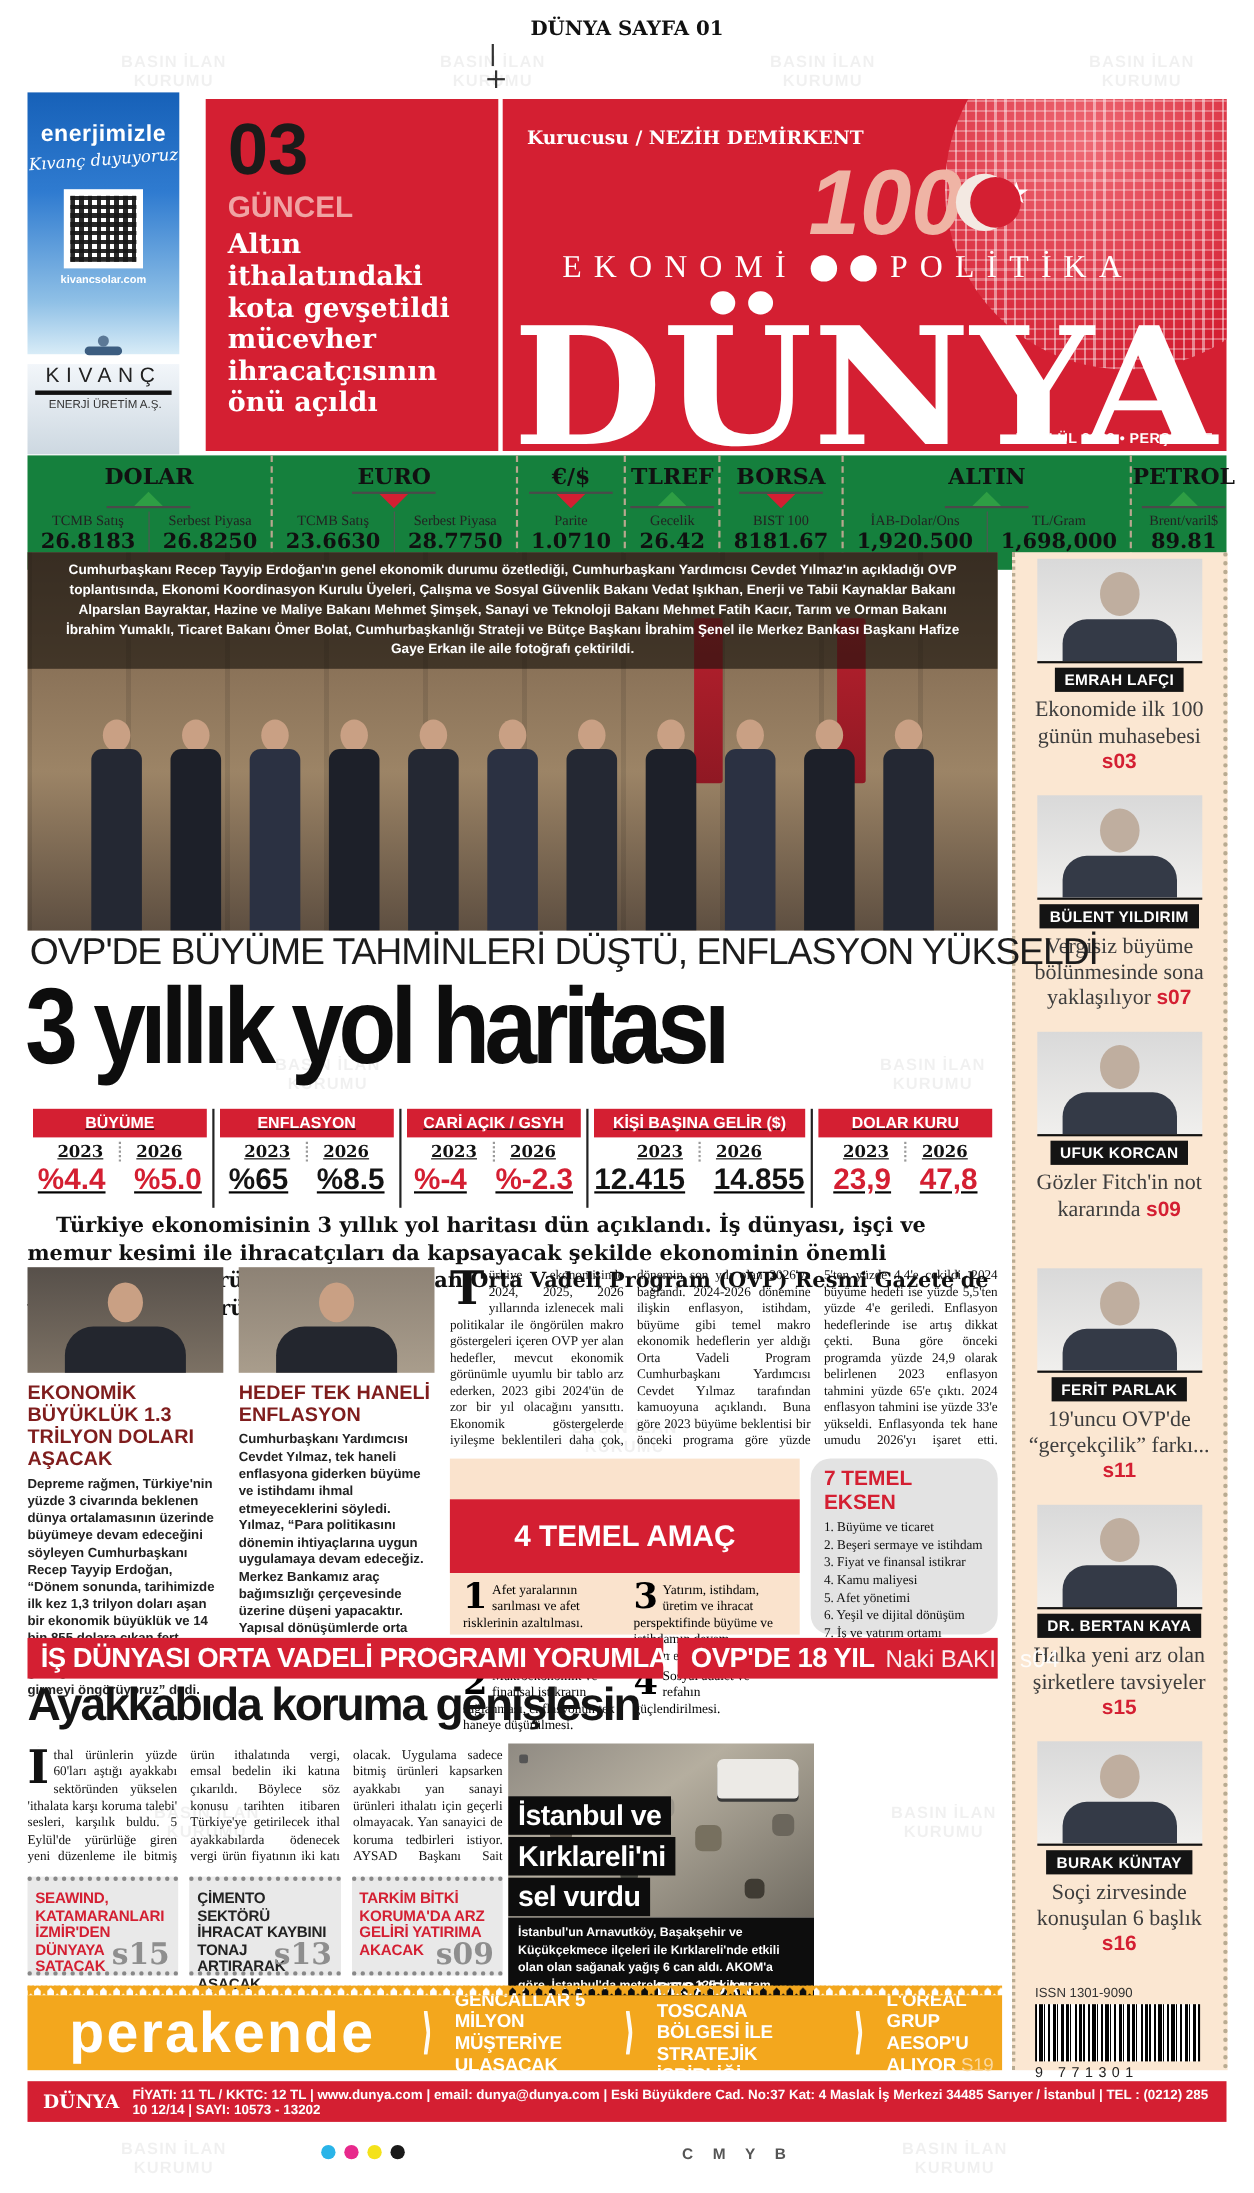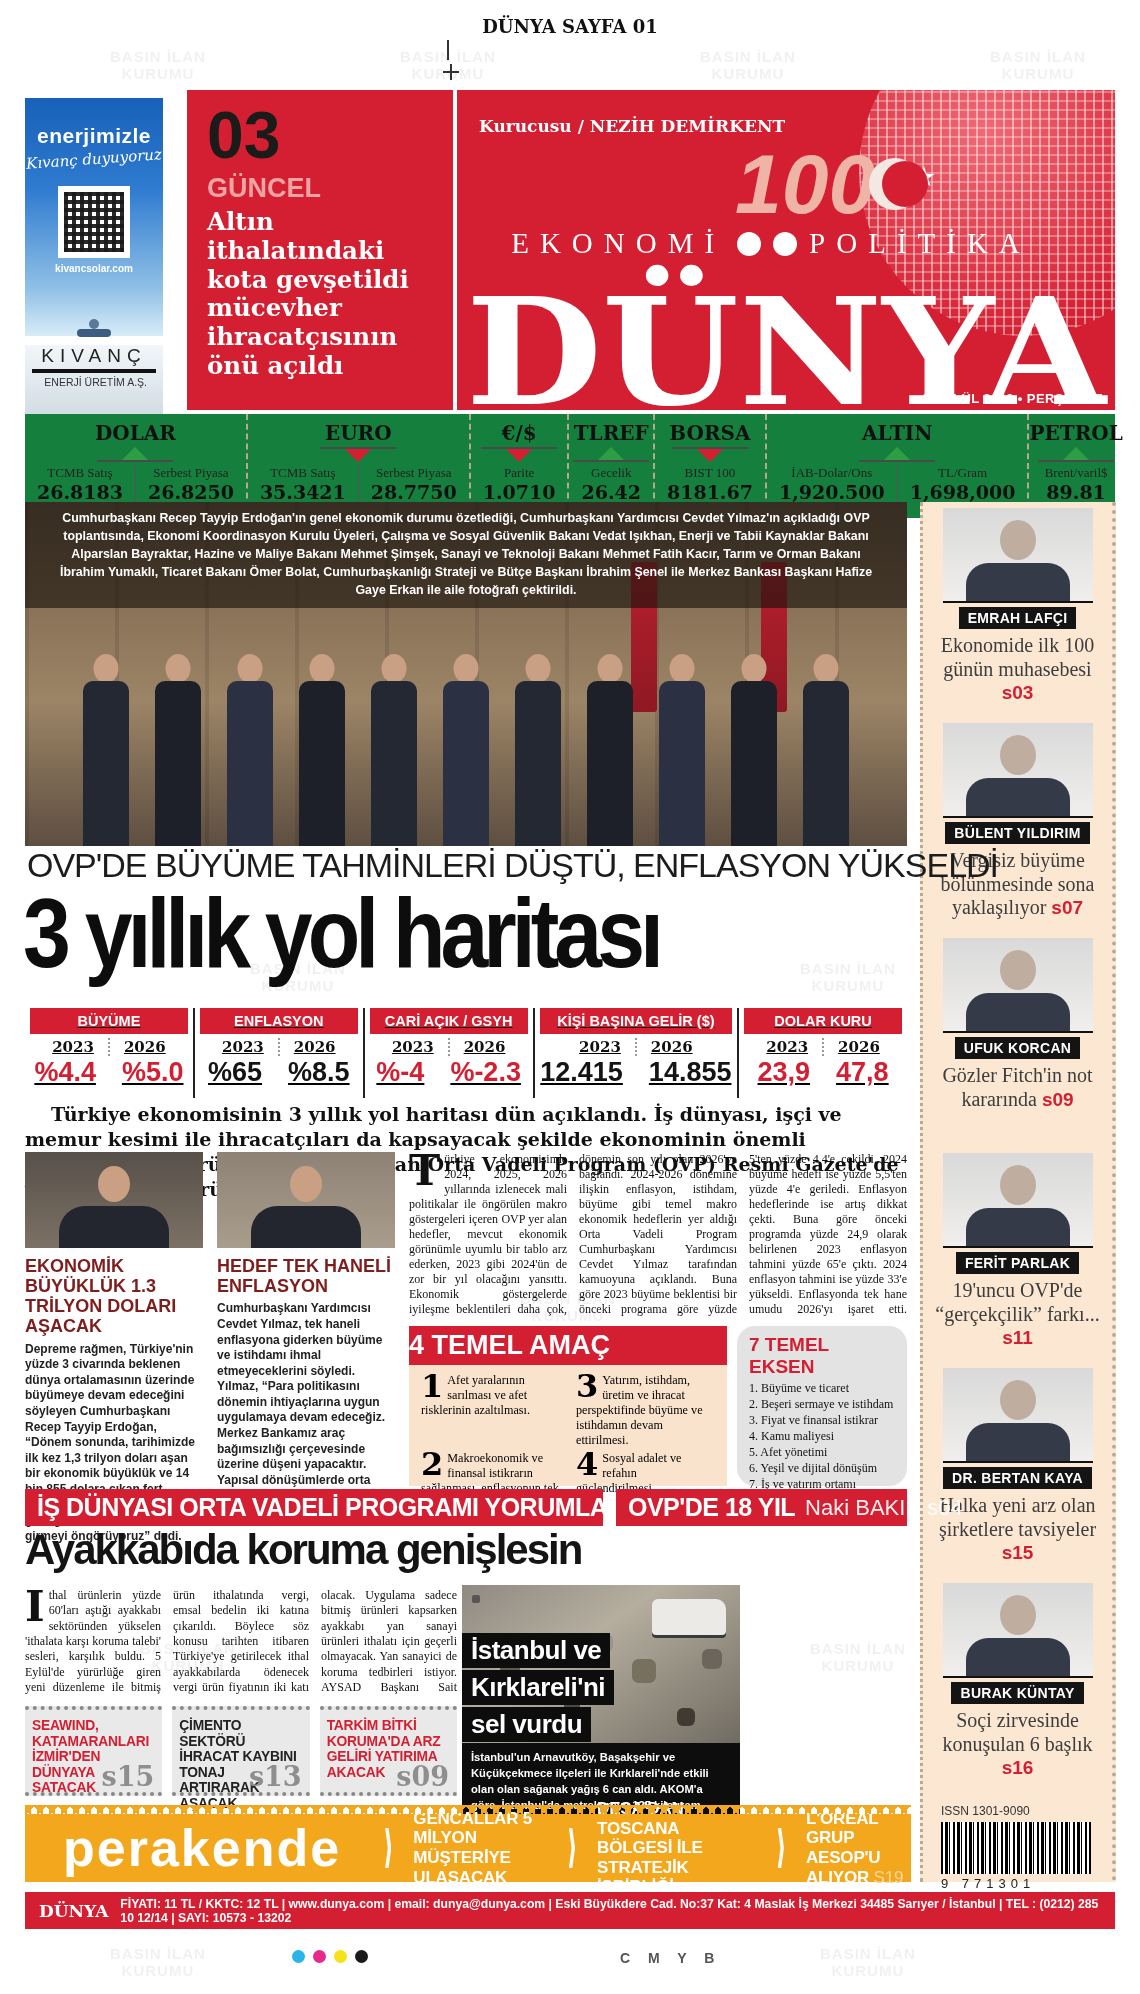--- a/index.html
+++ b/index.html
@@ -13,21 +13,21 @@
         letter-spacing:1px; white-space:pre-line; text-align:center; color:#000;
         pointer-events:none; z-index:5; }
   
   .page-label { position:absolute; top:16px; left:0; right:0; text-align:center;
     font-family:"DejaVu Serif", serif; font-weight:bold; font-size:18px; color:#111; }
   .plus { position:absolute; width:16px; height:16px; }
   .plus::before { content:""; position:absolute; left:7px; top:0; bottom:0; width:2px; background:#333; }
   .plus::after  { content:""; position:absolute; top:7px; left:0; right:0; height:2px; background:#333; }
   .tick-mark { position:absolute; width:2px; height:20px; background:#333; }
   
-  .kivanc { position:absolute; left:25px; top:98px; width:138px; height:320px; }
+  .kivanc { position:absolute; left:25px; top:84px; width:138px; height:320px; }
   .ad-top { height:238px; text-align:center; color:#fff; padding-top:26px;
     background:linear-gradient(180deg,#1761b8 0%,#2f7bd0 38%,#8fc0e6 80%,#d8ecf7 100%); }
   .ad-line1 { font-weight:bold; font-size:21px; letter-spacing:.5px; }
   .ad-script { font-family:"DejaVu Serif", serif; font-style:italic; font-size:15px;
     transform:rotate(-4deg); margin-top:2px; }
   .qr { width:72px; height:72px; background:#fff; margin:18px auto 5px; position:relative; }
   .qr::before { content:""; position:absolute; inset:6px;
     background-image:repeating-linear-gradient(0deg,#111 0 4px,transparent 4px 8px),
                      repeating-linear-gradient(90deg,#111 0 4px,transparent 4px 8px);
     background-blend-mode:multiply; opacity:.9; }
@@ -174,22 +174,22 @@
     width:110px; height:52px; border-radius:26px 26px 0 0; background:#23262e; }
   .a-title { color:#7f1d1d; font-weight:bold; font-size:18px; line-height:1.12; margin:8px 0 5px; }
   .a-body { font-size:12px; font-weight:bold; color:#222; line-height:1.3; }
   .main-cols { position:absolute; left:409px; top:1152px; width:498px; height:166px;
     column-count:3; column-gap:12px; font-family:"Liberation Serif", serif; font-size:12px;
     line-height:1.25; text-align:justify; color:#111; overflow:hidden; }
   .dc { float:left; font-size:42px; line-height:.82; font-weight:bold; margin:2px 4px 0 0;
     font-family:"DejaVu Serif", serif; }
   
   .goals { position:absolute; left:409px; top:1326px; width:318px; height:160px; background:#fae3cd; }
-  .goals-head { background:#d41f32; color:#fff; text-align:left; font-weight:bold;
-    font-size:27px; padding:4px 0; }
+  .goals-head { background:#d41f32; color:#fff; text-align:center; font-weight:bold;
+    font-size:27px; padding:18px 0;margin-top:37px; }
   .goals-body { display:grid; grid-template-columns:1fr 1fr; column-gap:16px; row-gap:4px;
     padding:8px 12px; font-family:"Liberation Serif", serif; font-size:12.2px; line-height:1.22; }
   .g-n { float:left; font-size:32px; font-weight:bold; font-family:"DejaVu Serif", serif;
     line-height:.85; margin-right:4px; }
   .axes { position:absolute; left:737px; top:1326px; width:170px; height:160px;
     background:#e3e3e3; padding:8px 12px;border-radius:18px; }
   .axes-head { color:#d41f32; font-weight:bold; font-size:19px; margin-bottom:3px; }
   .axis { font-family:"Liberation Serif", serif; font-size:12px; line-height:1.33; color:#111; }
   
   .bar { position:absolute; top:1489px; height:37px; background:#d41f32; color:#fff;
@@ -341,21 +341,21 @@
             <div class="t-val">26.8250</div>
           </div>
       </div>
     </div>
     <div class="tick wide">
       <div class="t-name">EURO</div>
       <div class="arr down"></div>
       <div class="t-cols">
         <div class="t-col">
             <div class="t-label">TCMB Satış</div>
-            <div class="t-val">35.3421</div>
+            <div class="t-val">23.6630</div>
           </div>
         <div class="t-col">
             <div class="t-label">Serbest Piyasa</div>
             <div class="t-val">28.7750</div>
           </div>
       </div>
     </div>
     <div class="tick">
       <div class="t-name">€/$</div>
       <div class="arr down"></div>

